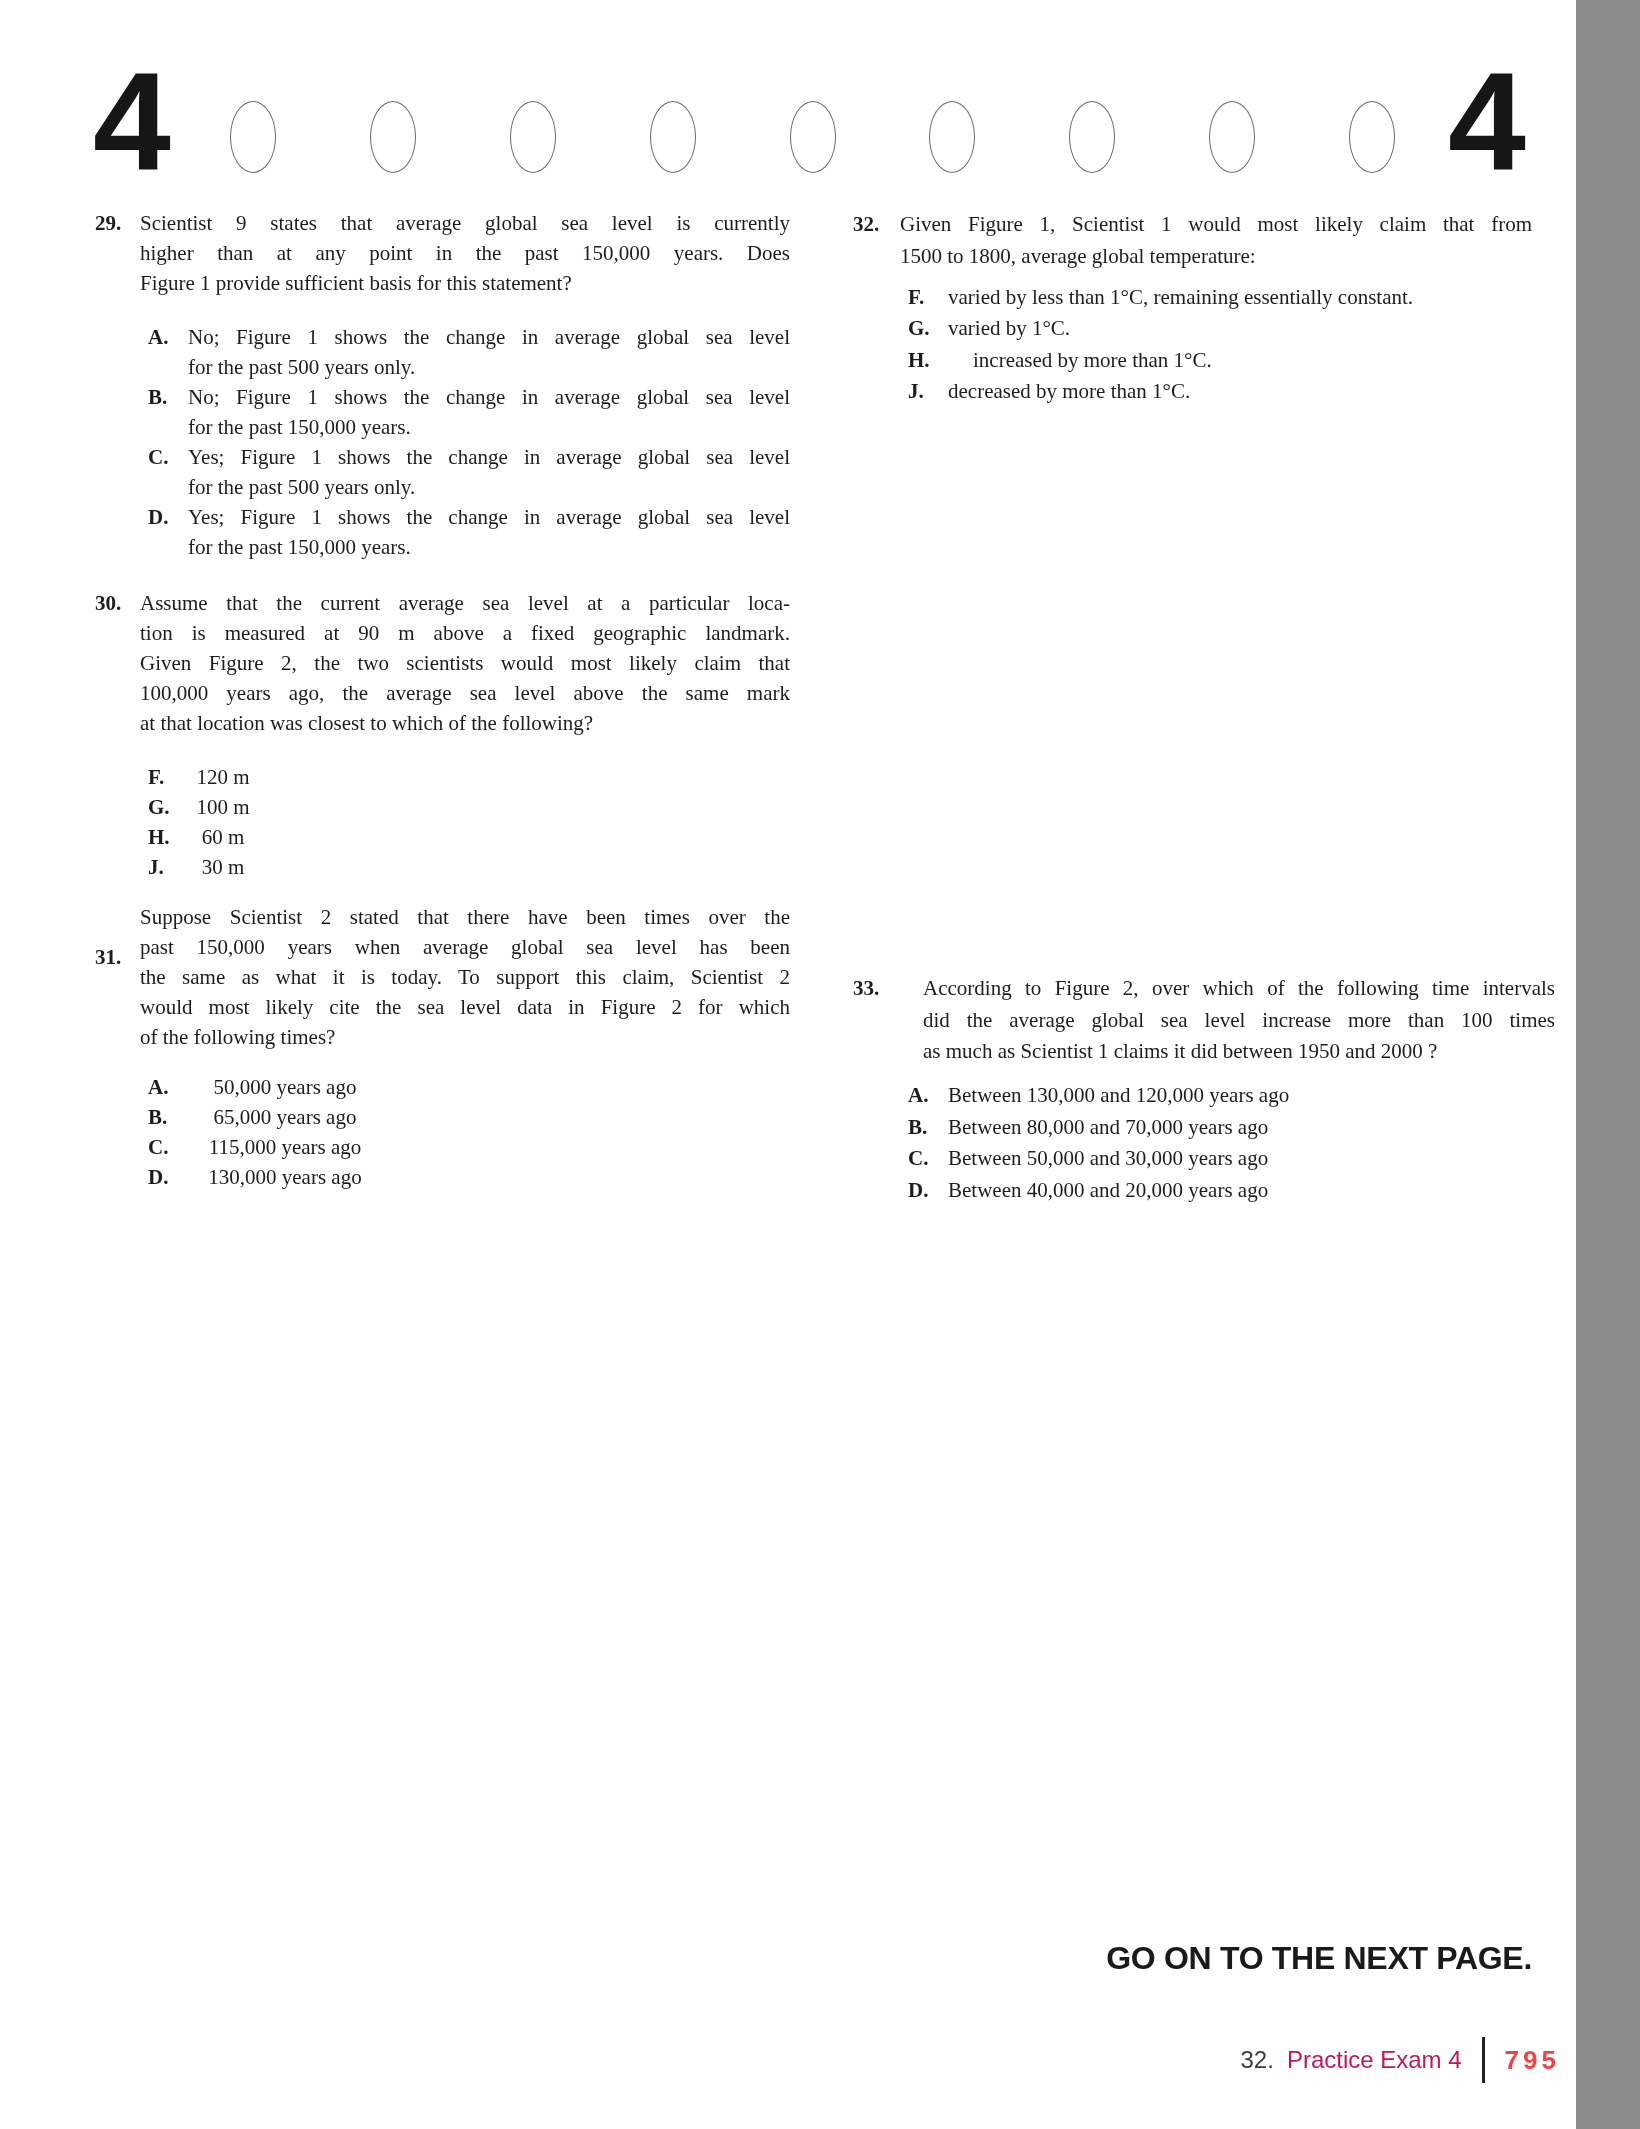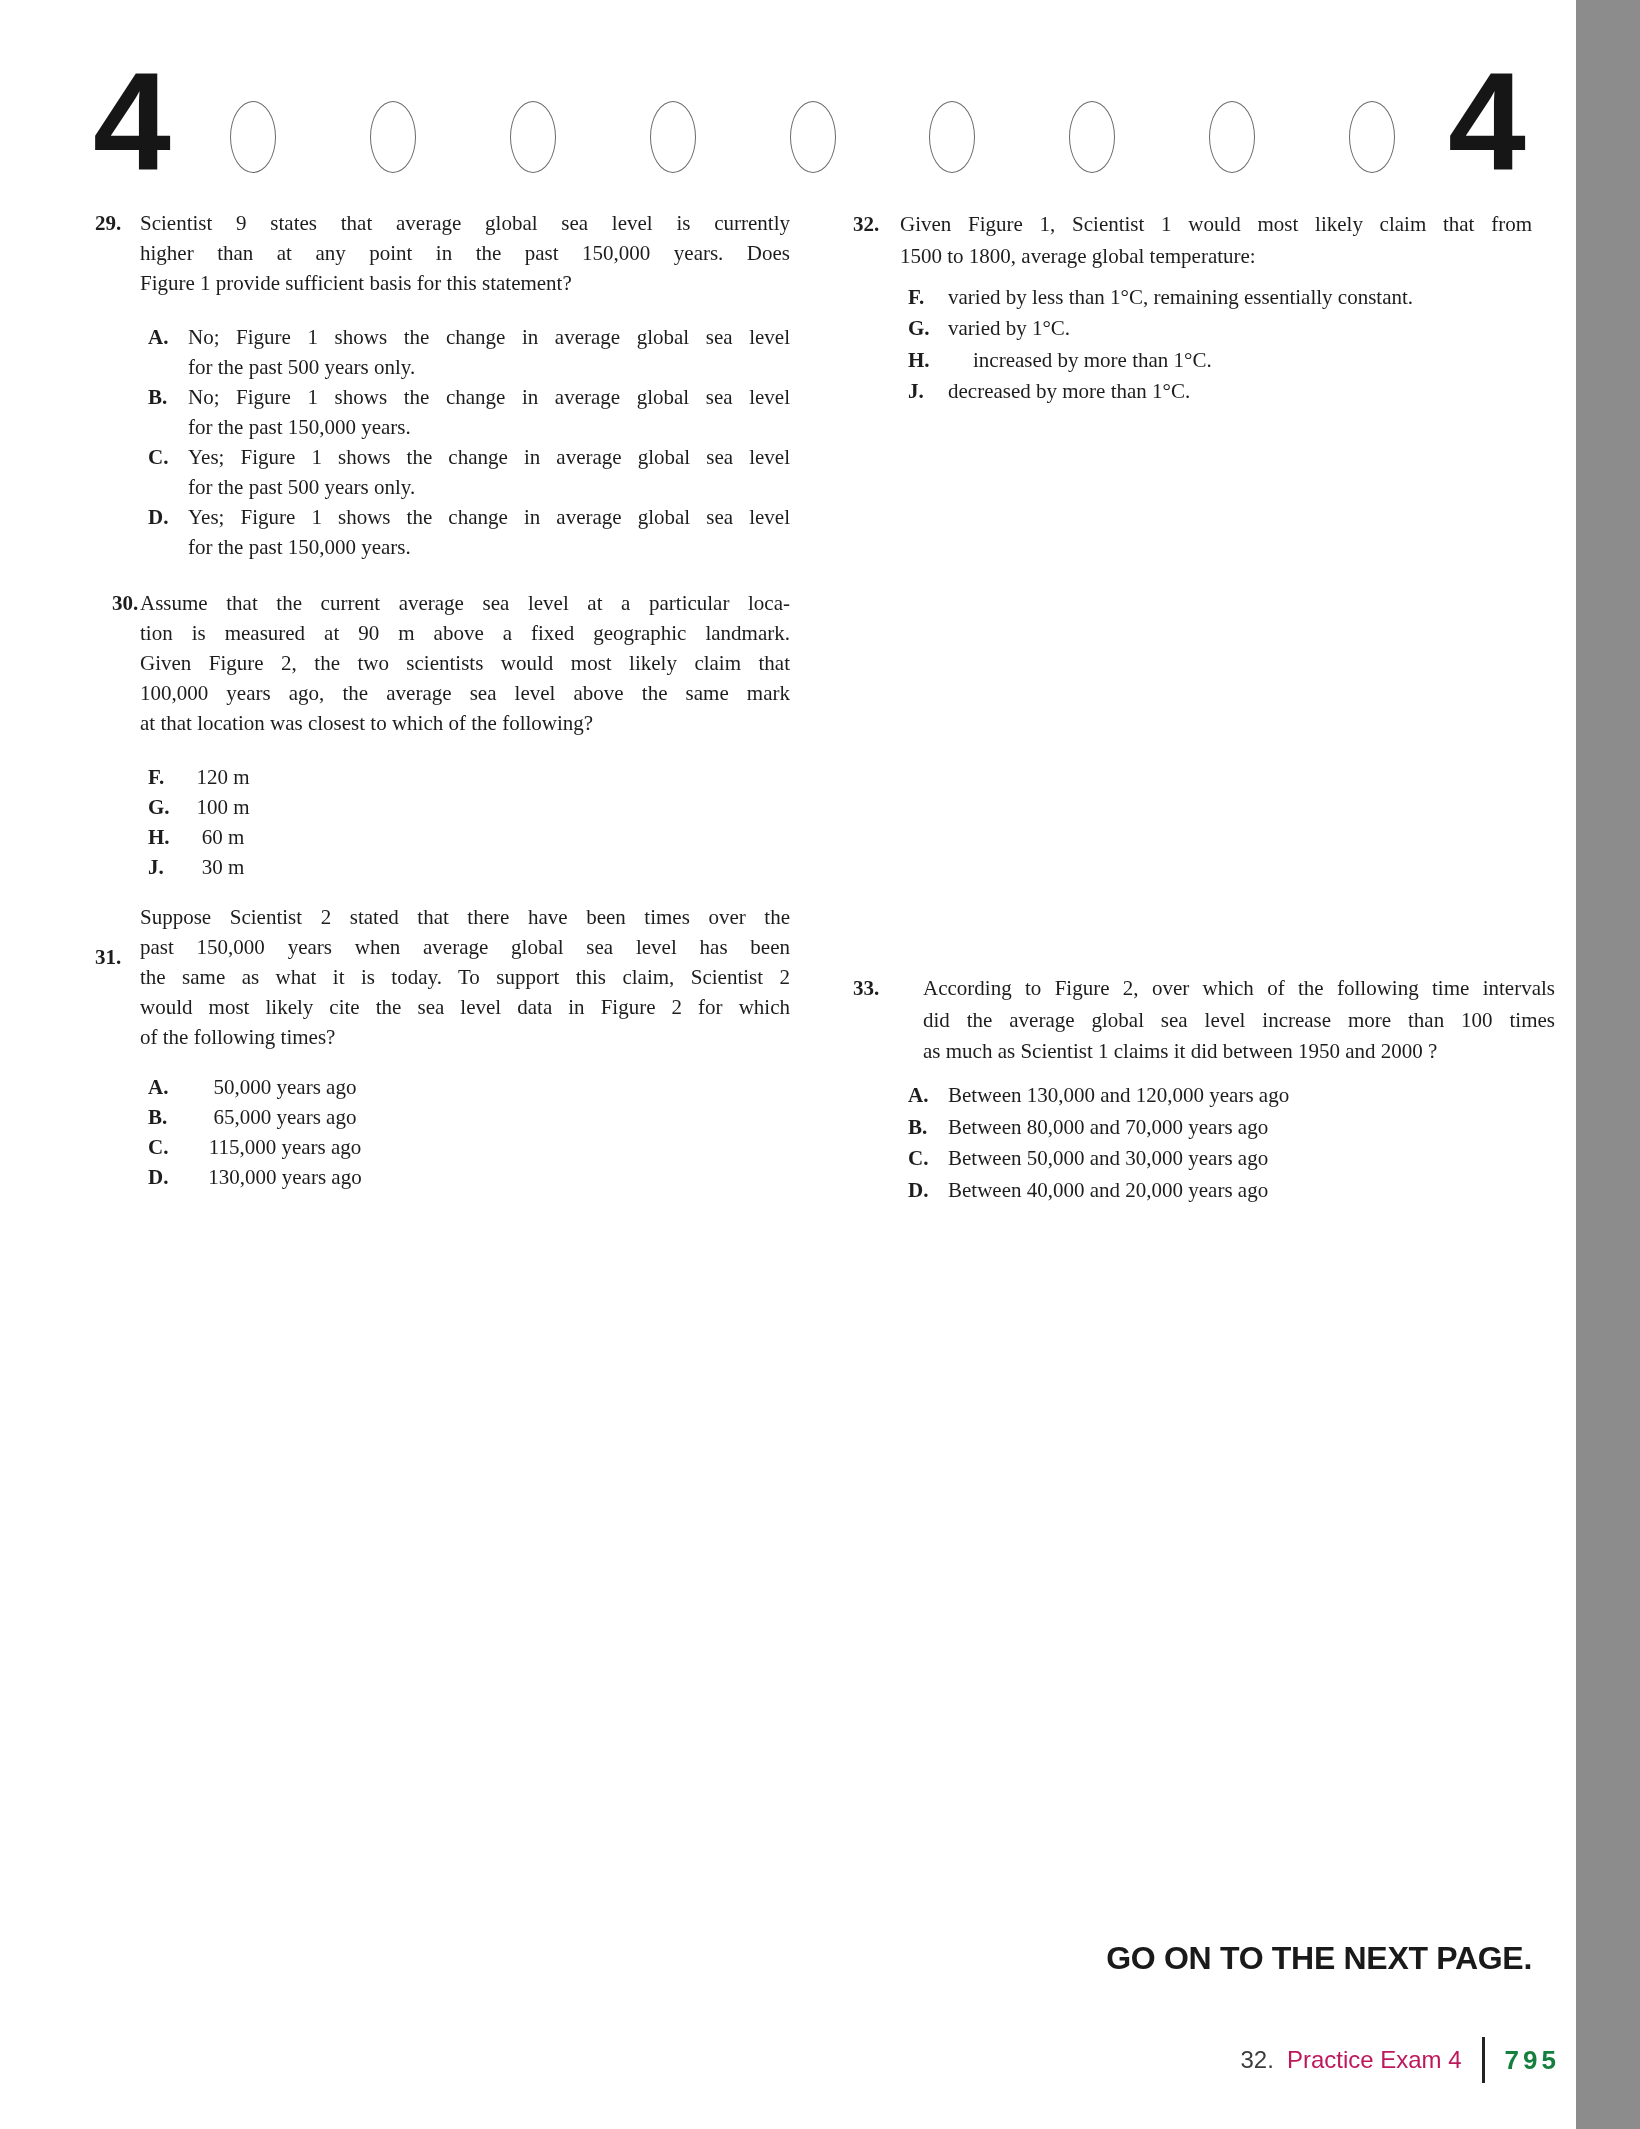--- a/index.html
+++ b/index.html
@@ -27,21 +27,21 @@
   
   .go-on{position:absolute;left:900px;top:1940px;width:632px;text-align:right;
          font-family:"Liberation Sans",sans-serif;font-weight:bold;font-size:32px;
          letter-spacing:-0.3px;color:#1a1a1a;}
   .foot-row{position:absolute;top:2034px;height:52px;left:1000px;width:556px;
             display:flex;justify-content:flex-end;align-items:center;
             font-family:"Liberation Sans",sans-serif;}
   .foot-sec{font-size:24px;color:#3c3c3c;}
   .foot-book{font-size:24px;color:#be185d;margin-left:13px;}
   .foot-bar{width:3px;height:46px;background:#222;margin:0 20px;}
-  .foot-page{font-size:26px;font-weight:bold;letter-spacing:4px;color:#15803d;margin-right:-4px;}
+  .foot-page{font-size:26px;font-weight:bold;letter-spacing:4px;color:#ef4444;margin-right:-4px;}
 </style>
 </head>
 <body>
 
 <div id="page">
 
   <div class="band" style="left:1576px;width:64px;"></div>
 
   <div class="big-num" style="left:93px;">4</div>
   <div class="big-num" style="left:1448px;">4</div>
@@ -77,21 +77,21 @@
   <div class="opt-text" style="left:188px;top:442px;width:602px;">
     <div class="ln">Yes; Figure 1 shows the change in average global sea level</div>
     <div class="ln-last">for the past 500 years only.</div>
   </div>
   <div class="opt-letter" style="left:148px;top:502px;">D.</div>
   <div class="opt-text" style="left:188px;top:502px;width:602px;">
     <div class="ln">Yes; Figure 1 shows the change in average global sea level</div>
     <div class="ln-last">for the past 150,000 years.</div>
   </div>
 
-  <div class="qnum" style="left:112px;top:588px;">30.</div>
+  <div class="qnum" style="left:95px;top:588px;">30.</div>
   <div class="stem" style="left:140px;top:588px;width:650px;">
     <div class="ln">Assume that the current average sea level at a particular loca-</div>
     <div class="ln">tion is measured at 90 m above a fixed geographic landmark.</div>
     <div class="ln">Given Figure 2, the two scientists would most likely claim that</div>
     <div class="ln">100,000 years ago, the average sea level above the same mark</div>
     <div class="ln-last">at that location was closest to which of the following?</div>
   </div>
   <div class="opt-letter" style="left:148px;top:762px;">F.</div>
   <div class="opt-text val-right" style="left:188px;top:762px;width:70px;">120 m</div>
   <div class="opt-letter" style="left:148px;top:792px;">G.</div>

